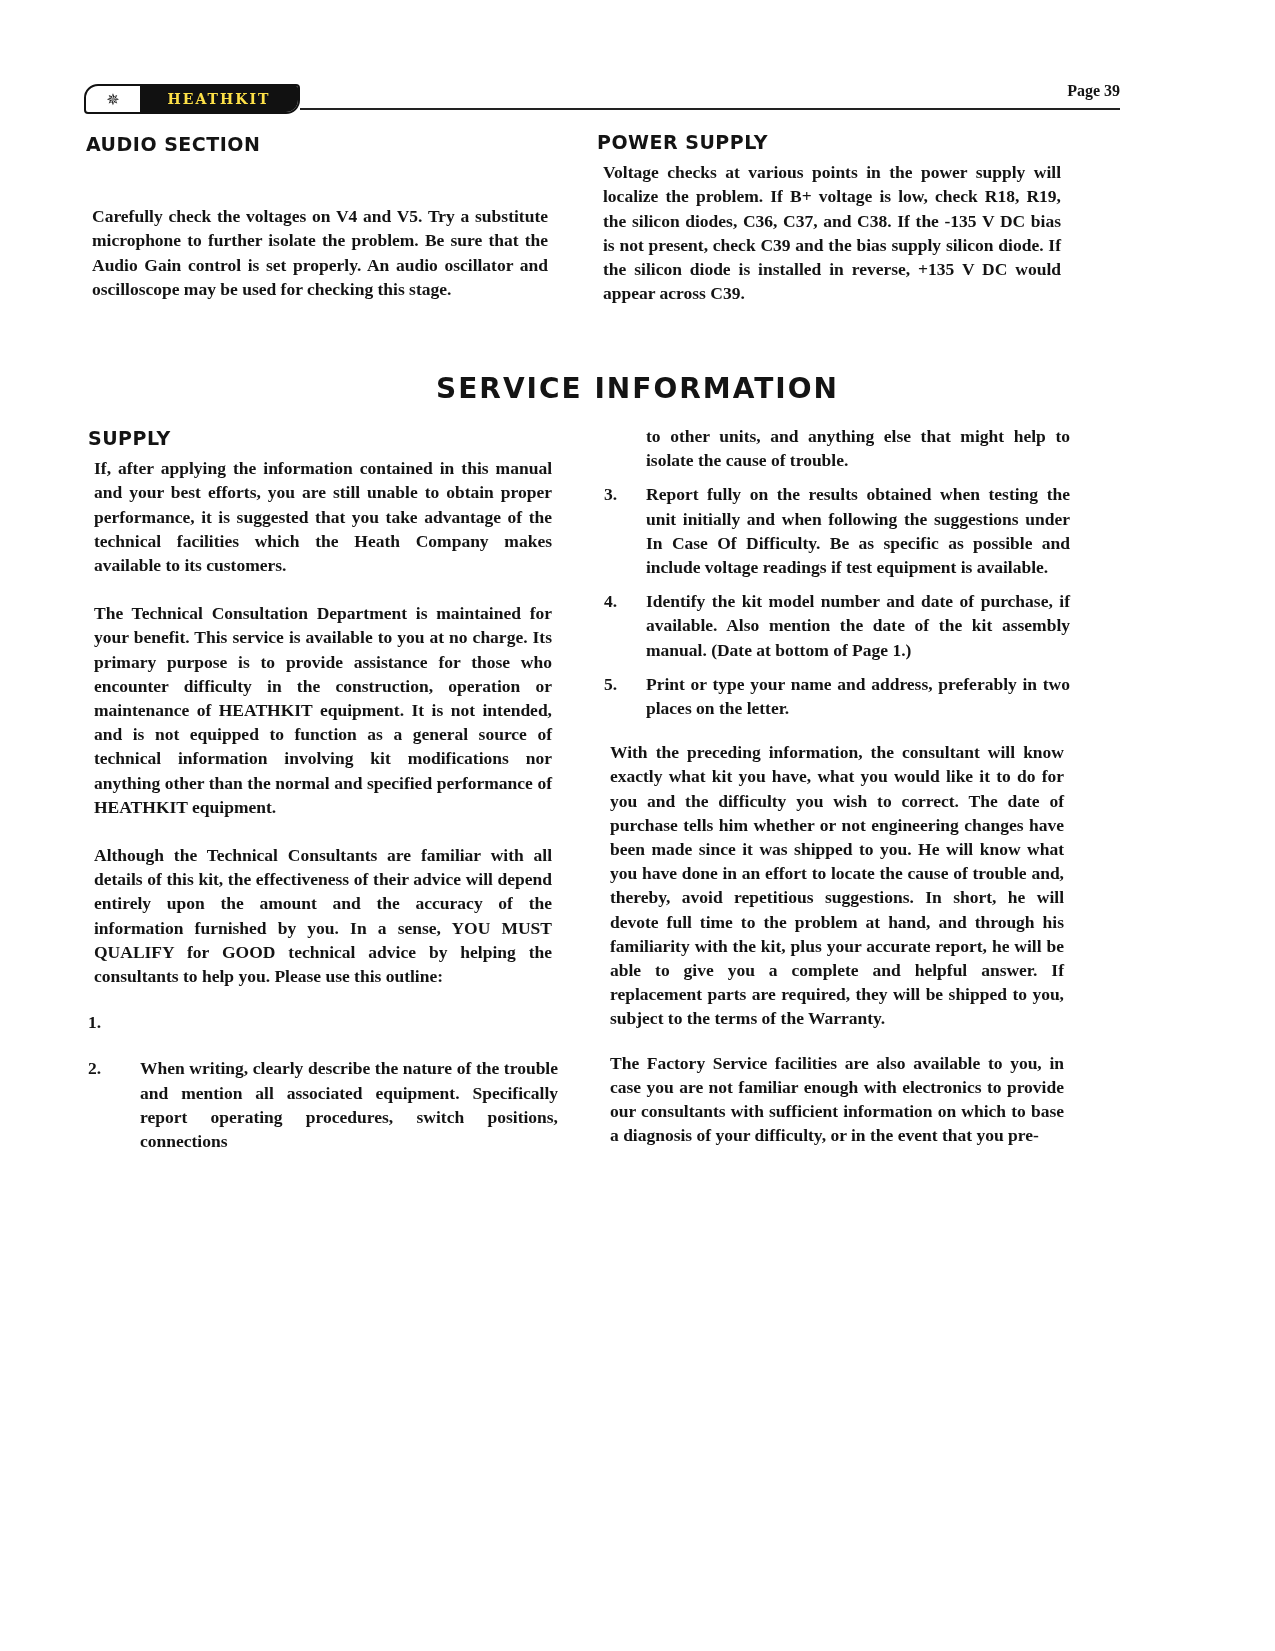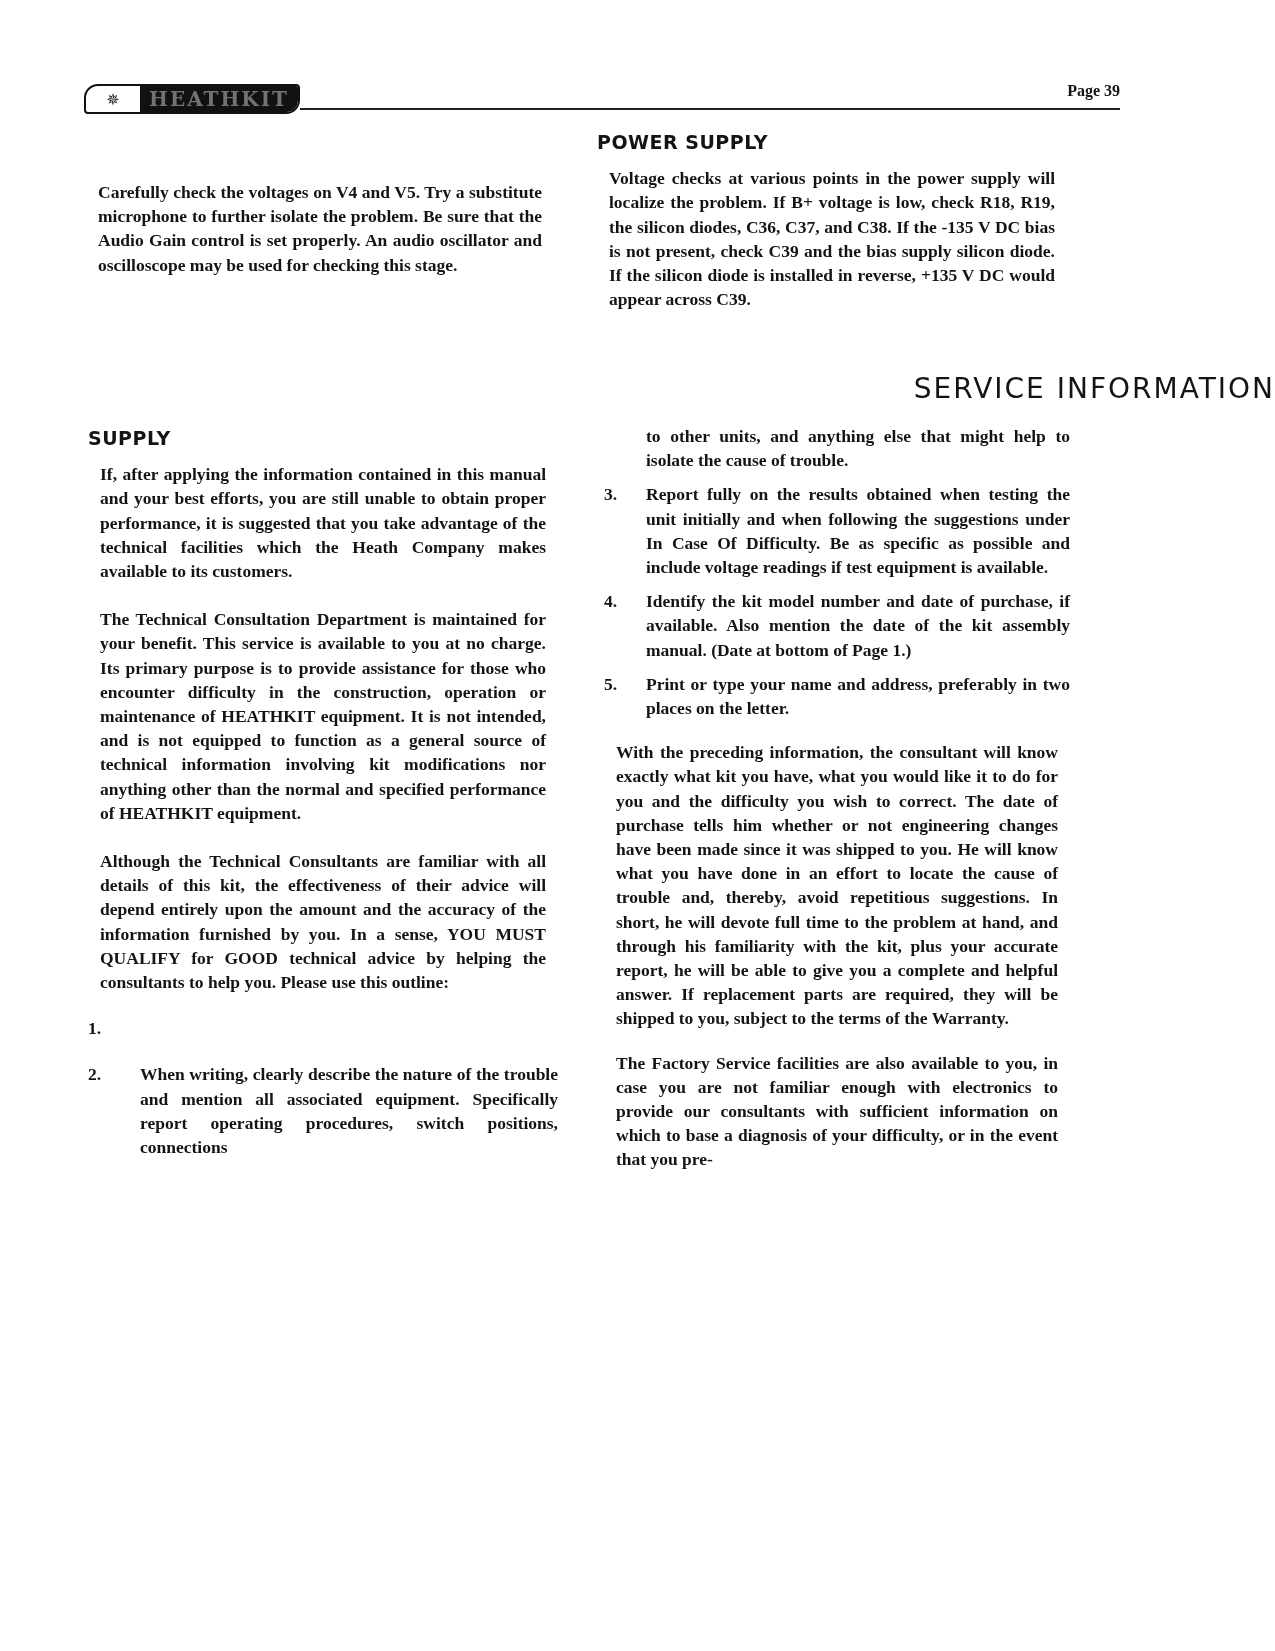--- a/index.html
+++ b/index.html
@@ -9,48 +9,49 @@
     color: #141414;
   }
   .header { position: absolute; left: 84px; top: 82px; width: 1036px; height: 34px; }
   .logo {
     position: absolute; left: 0; top: 2px; width: 216px; height: 30px;
     border: 2px solid #111; border-radius: 14px 4px 14px 4px; box-sizing: border-box;
     background: #fff; display: flex; align-items: center; overflow: hidden;
   }
   .logo-emblem { width: 54px; height: 100%; display: flex; align-items: center; justify-content: center;
     font-size: 16px; color: #222; font-family: "DejaVu Sans", sans-serif; }
-  .logo-band { flex: 1; height: 100%; background: #111; color: #737373; display: flex; align-items: center;
-    justify-content: center; font-family: "DejaVu Serif", serif; font-weight: bold; font-size: 20px; letter-spacing: 2px; }
+  .logo-band { flex: 1; height: 100%; background: #111; color: #fde047; display: flex; align-items: center;
+    justify-content: center; font-family: "DejaVu Serif", serif; font-weight: bold; font-size: 14px; letter-spacing: 2px; }
   .header-rule { position: absolute; left: 216px; right: 0; top: 26px; height: 2px; background: #222; }
   .page-number { position: absolute; right: 0; top: 0; font-size: 16px; font-weight: bold; font-family: "Liberation Serif", serif; }
 
   .col { position: absolute; font-size: 17.5px; line-height: 24.2px; font-weight: bold;
     font-family: "Liberation Serif", "DejaVu Serif", serif; text-align: justify; }
   .sec-head { font-family: "DejaVu Sans", "Liberation Sans", sans-serif; font-weight: bold; font-size: 19px; letter-spacing: 0.5px; }
-  p { margin: 12px; }
-  .big-title { position: absolute; left: 0; width: 1275px; top: 372px; text-align: right;
-    font-family: "DejaVu Sans", "Liberation Sans", sans-serif; font-weight: normal; font-size: 28px; letter-spacing: 2px; }
+  p { margin: 6px; }
+  .big-title { position: absolute; left: 0; width: 1275px; top: 372px; text-align: center;
+    font-family: "DejaVu Sans", "Liberation Sans", sans-serif; font-weight: bold; font-size: 28px; letter-spacing: 2px; }
   .item { display: flex; }
   .num { width: 52px; flex: none; }
   .item-text { flex: 1; text-align: justify; }
 </style>
 </head>
 <body>
 
 <div class="header">
   <div class="logo">
     <span class="logo-emblem">✵</span>
     <span class="logo-band">HEATHKIT</span>
   </div>
   <div class="header-rule"></div>
   <div class="page-number">Page 39</div>
 </div>
 
 <div class="col" style="left:86px; top:132px; width:468px;">
+  <div class="sec-head">AUDIO SECTION</div>
   <p style="margin-top:48px;">Carefully check the voltages on V4 and V5. Try a substitute microphone to further isolate the problem. Be sure that the Audio Gain control is set properly. An audio oscillator and oscilloscope may be used for checking this stage.</p>
 </div>
 
 <div class="col" style="left:597px; top:130px; width:470px;">
   <div class="sec-head">POWER SUPPLY</div>
   <p>Voltage checks at various points in the power supply will localize the problem. If B+ voltage is low, check R18, R19, the silicon diodes, C36, C37, and C38. If the -135 V DC bias is not present, check C39 and the bias supply silicon diode. If the silicon diode is installed in reverse, +135 V DC would appear across C39.</p>
 </div>
 
 <div class="big-title">SERVICE INFORMATION</div>
 

